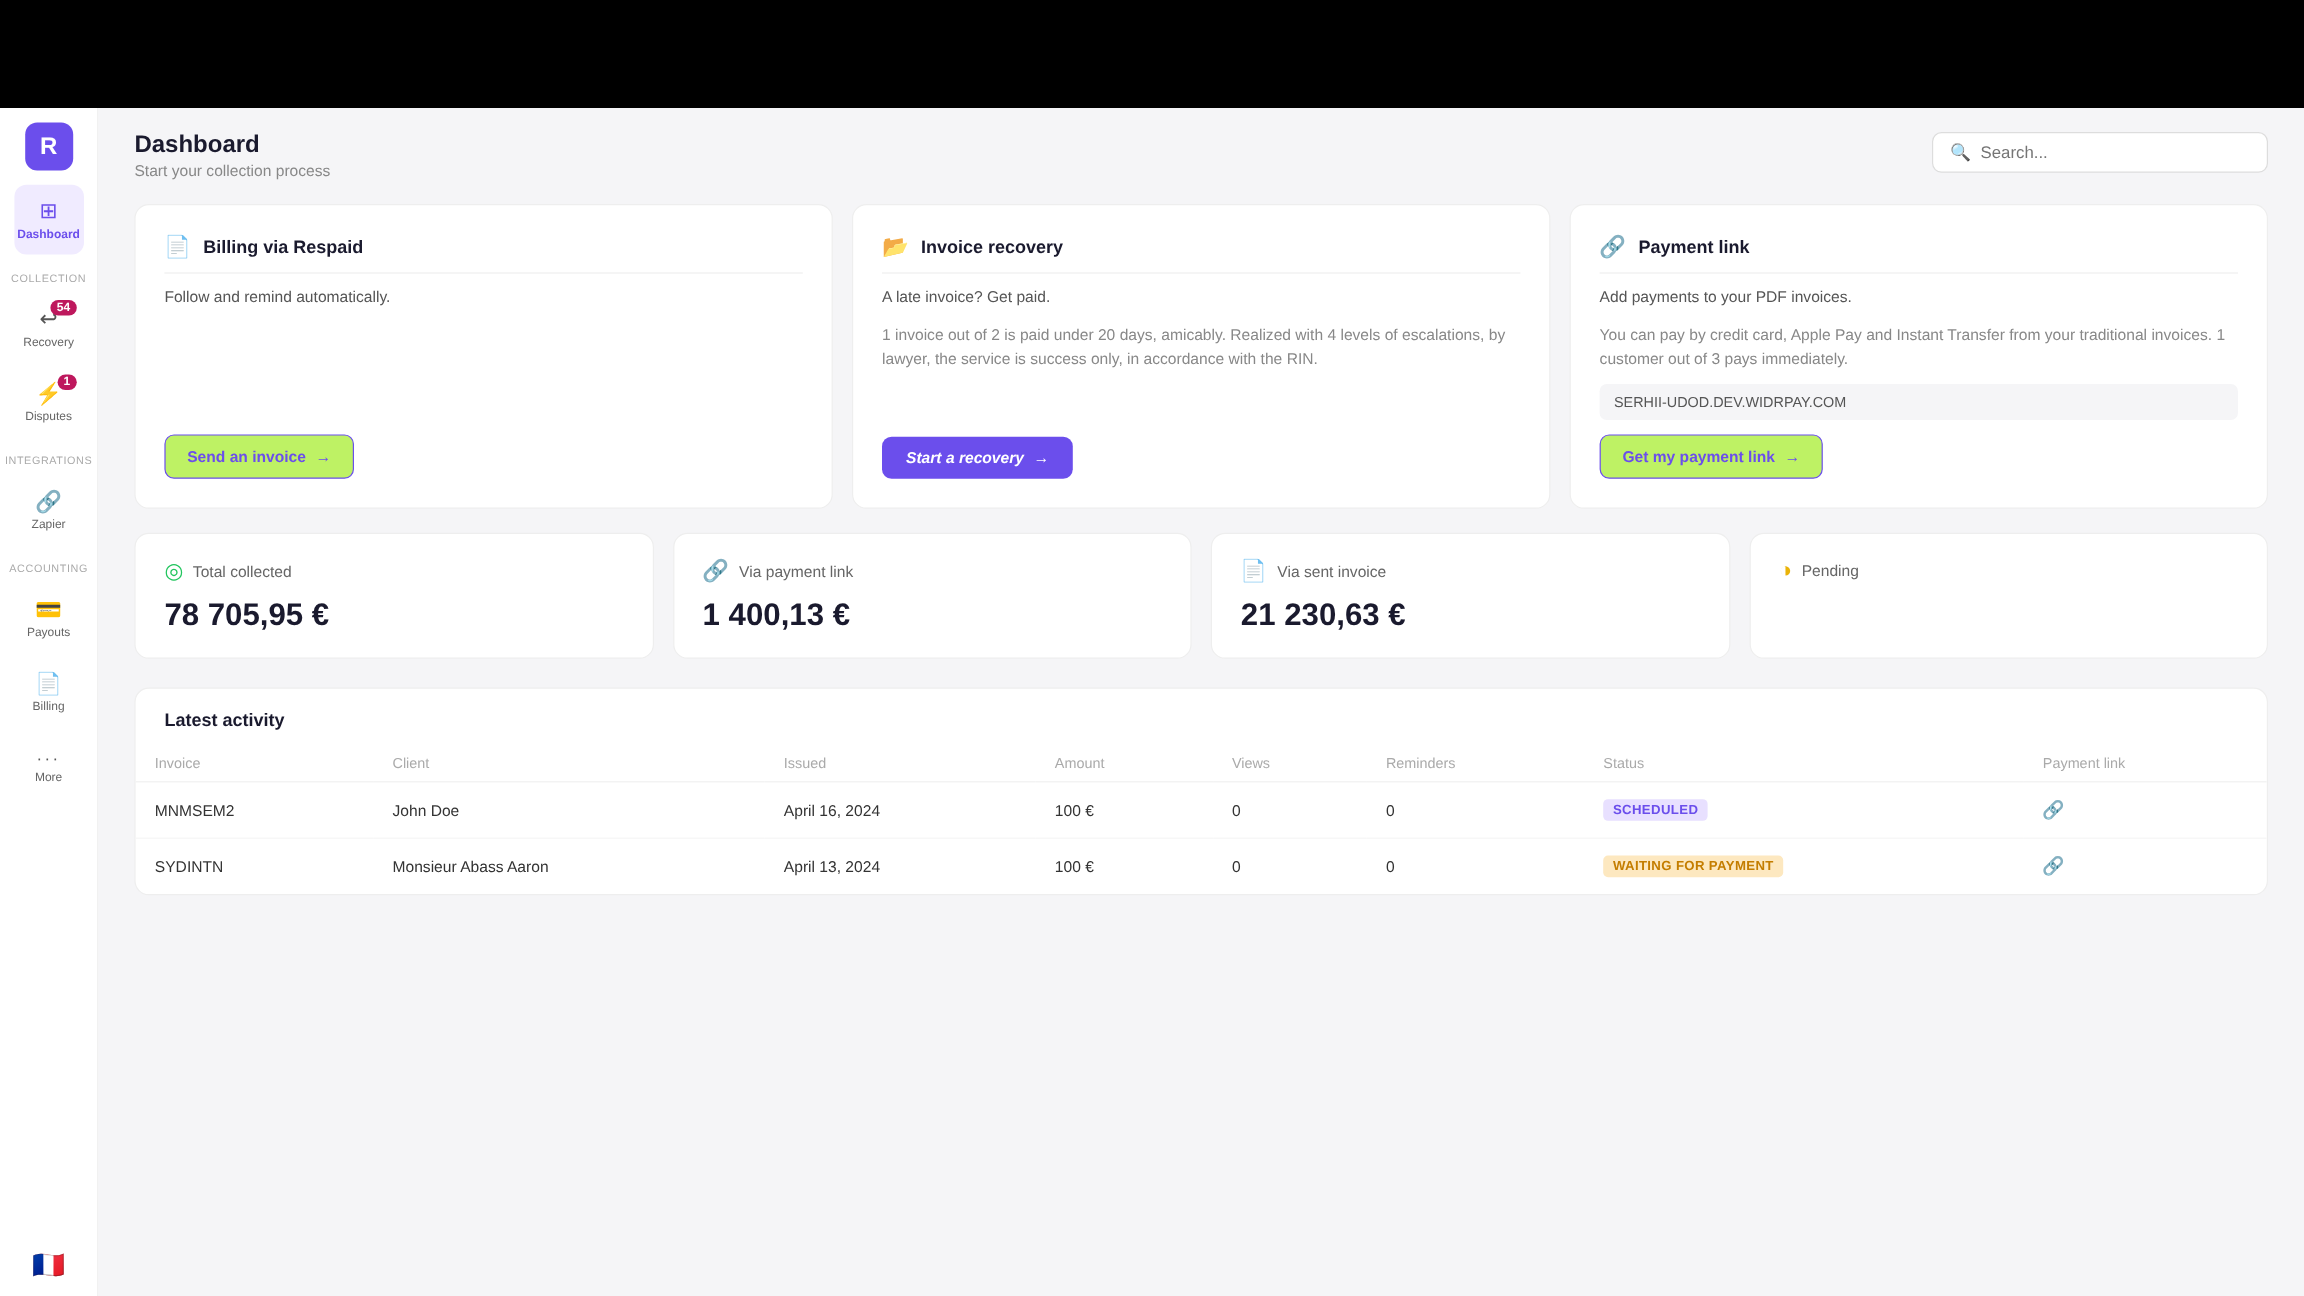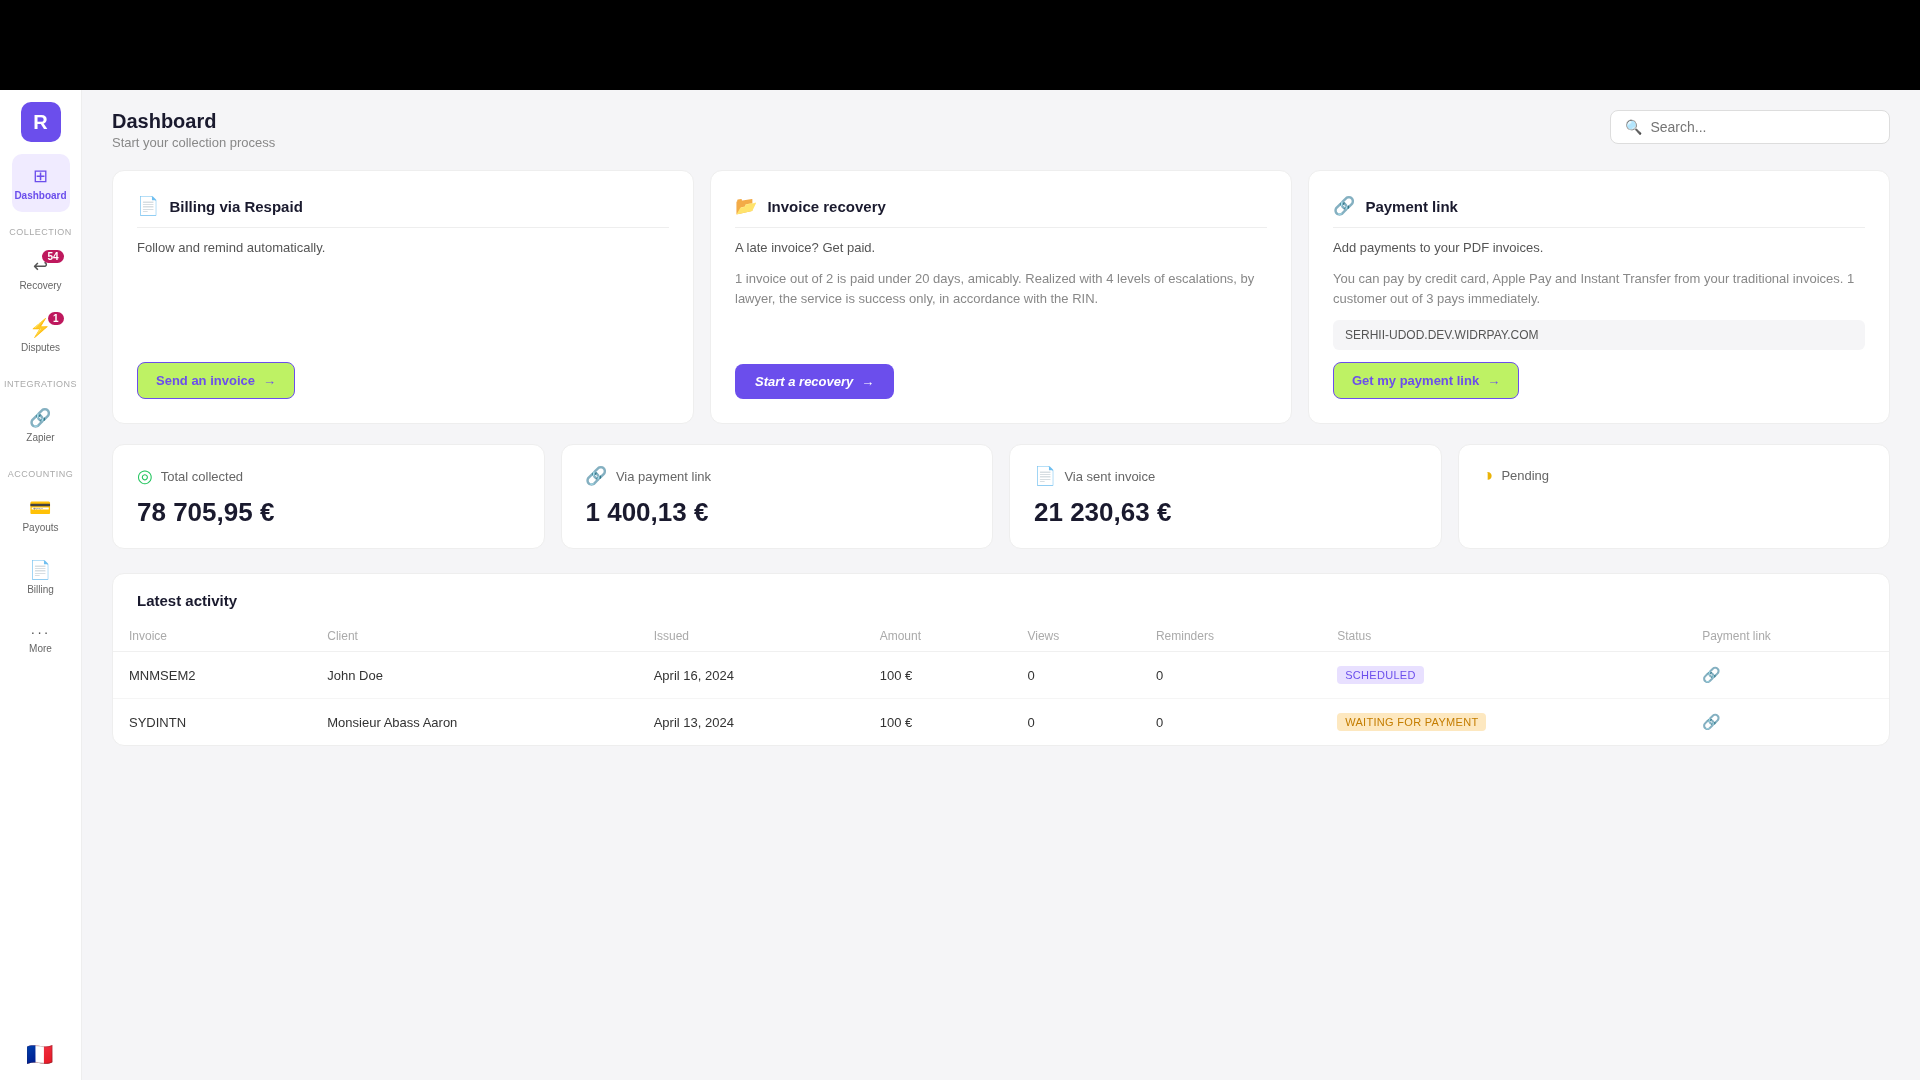--- a/index.html
+++ b/index.html
@@ -305,21 +305,21 @@
       border-bottom: 1px solid #f5f5f5;
     }
 
     .activity-table tr:last-child td { border-bottom: none; }
 
     .badge {
       display: inline-block;
       padding: 3px 8px;
       border-radius: 4px;
       font-size: 11px;
-      font-weight: 400;
+      font-weight: 700;
       text-transform: uppercase;
       letter-spacing: 0.3px;
     }
 
     .badge-scheduled { background: #e8e0ff; color: #6b4eec; }
     .badge-waiting { background: #fde8c0; color: #c47d00; }
 
     .link-icon { color: #aaa; font-size: 15px; cursor: pointer; }
   </style>
 </head>

